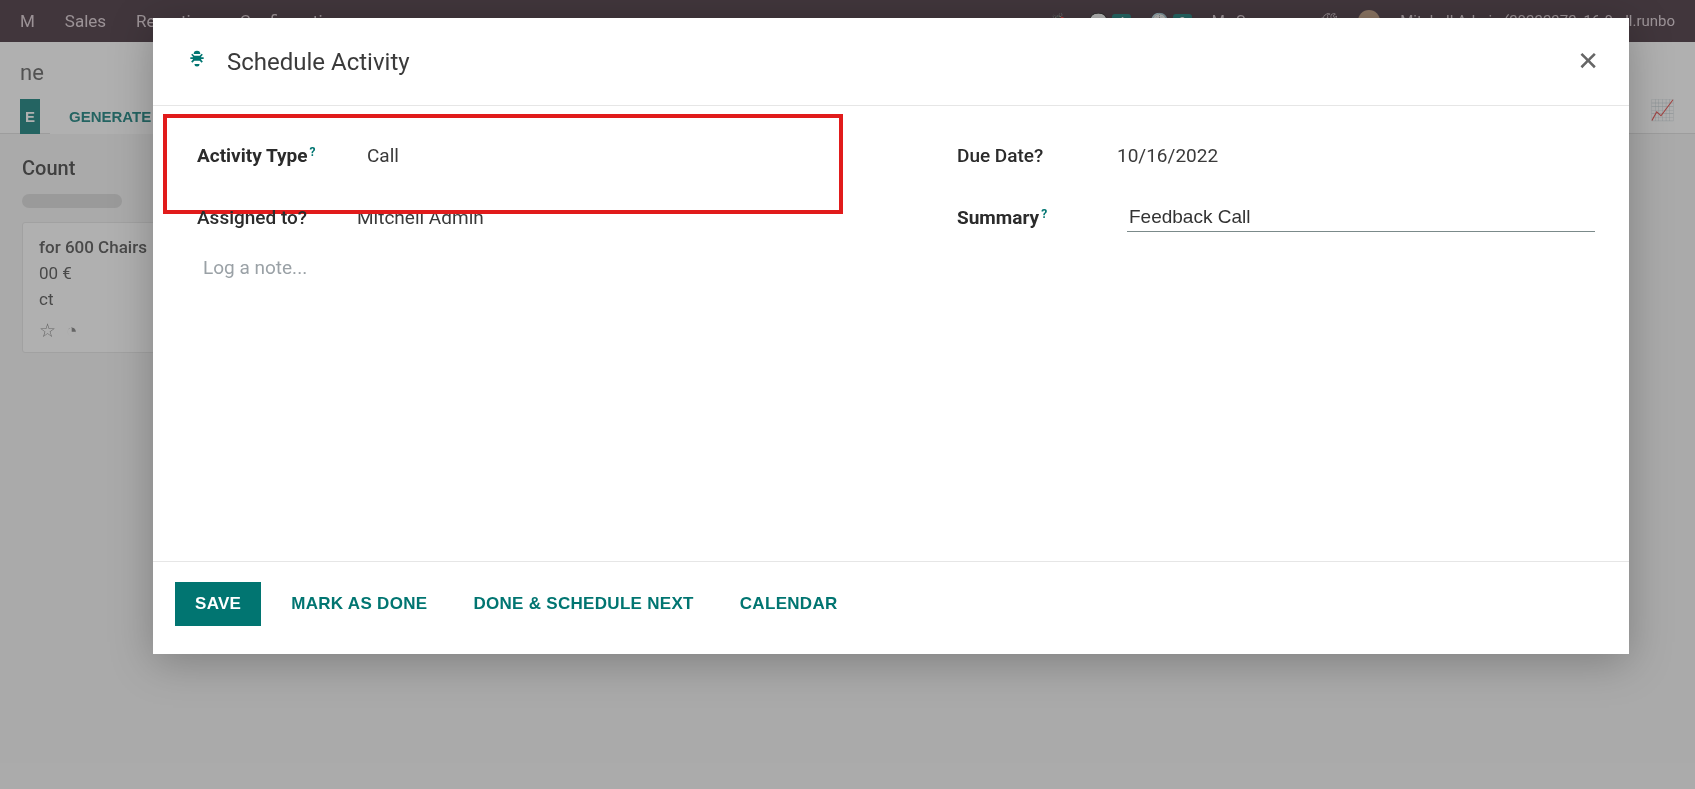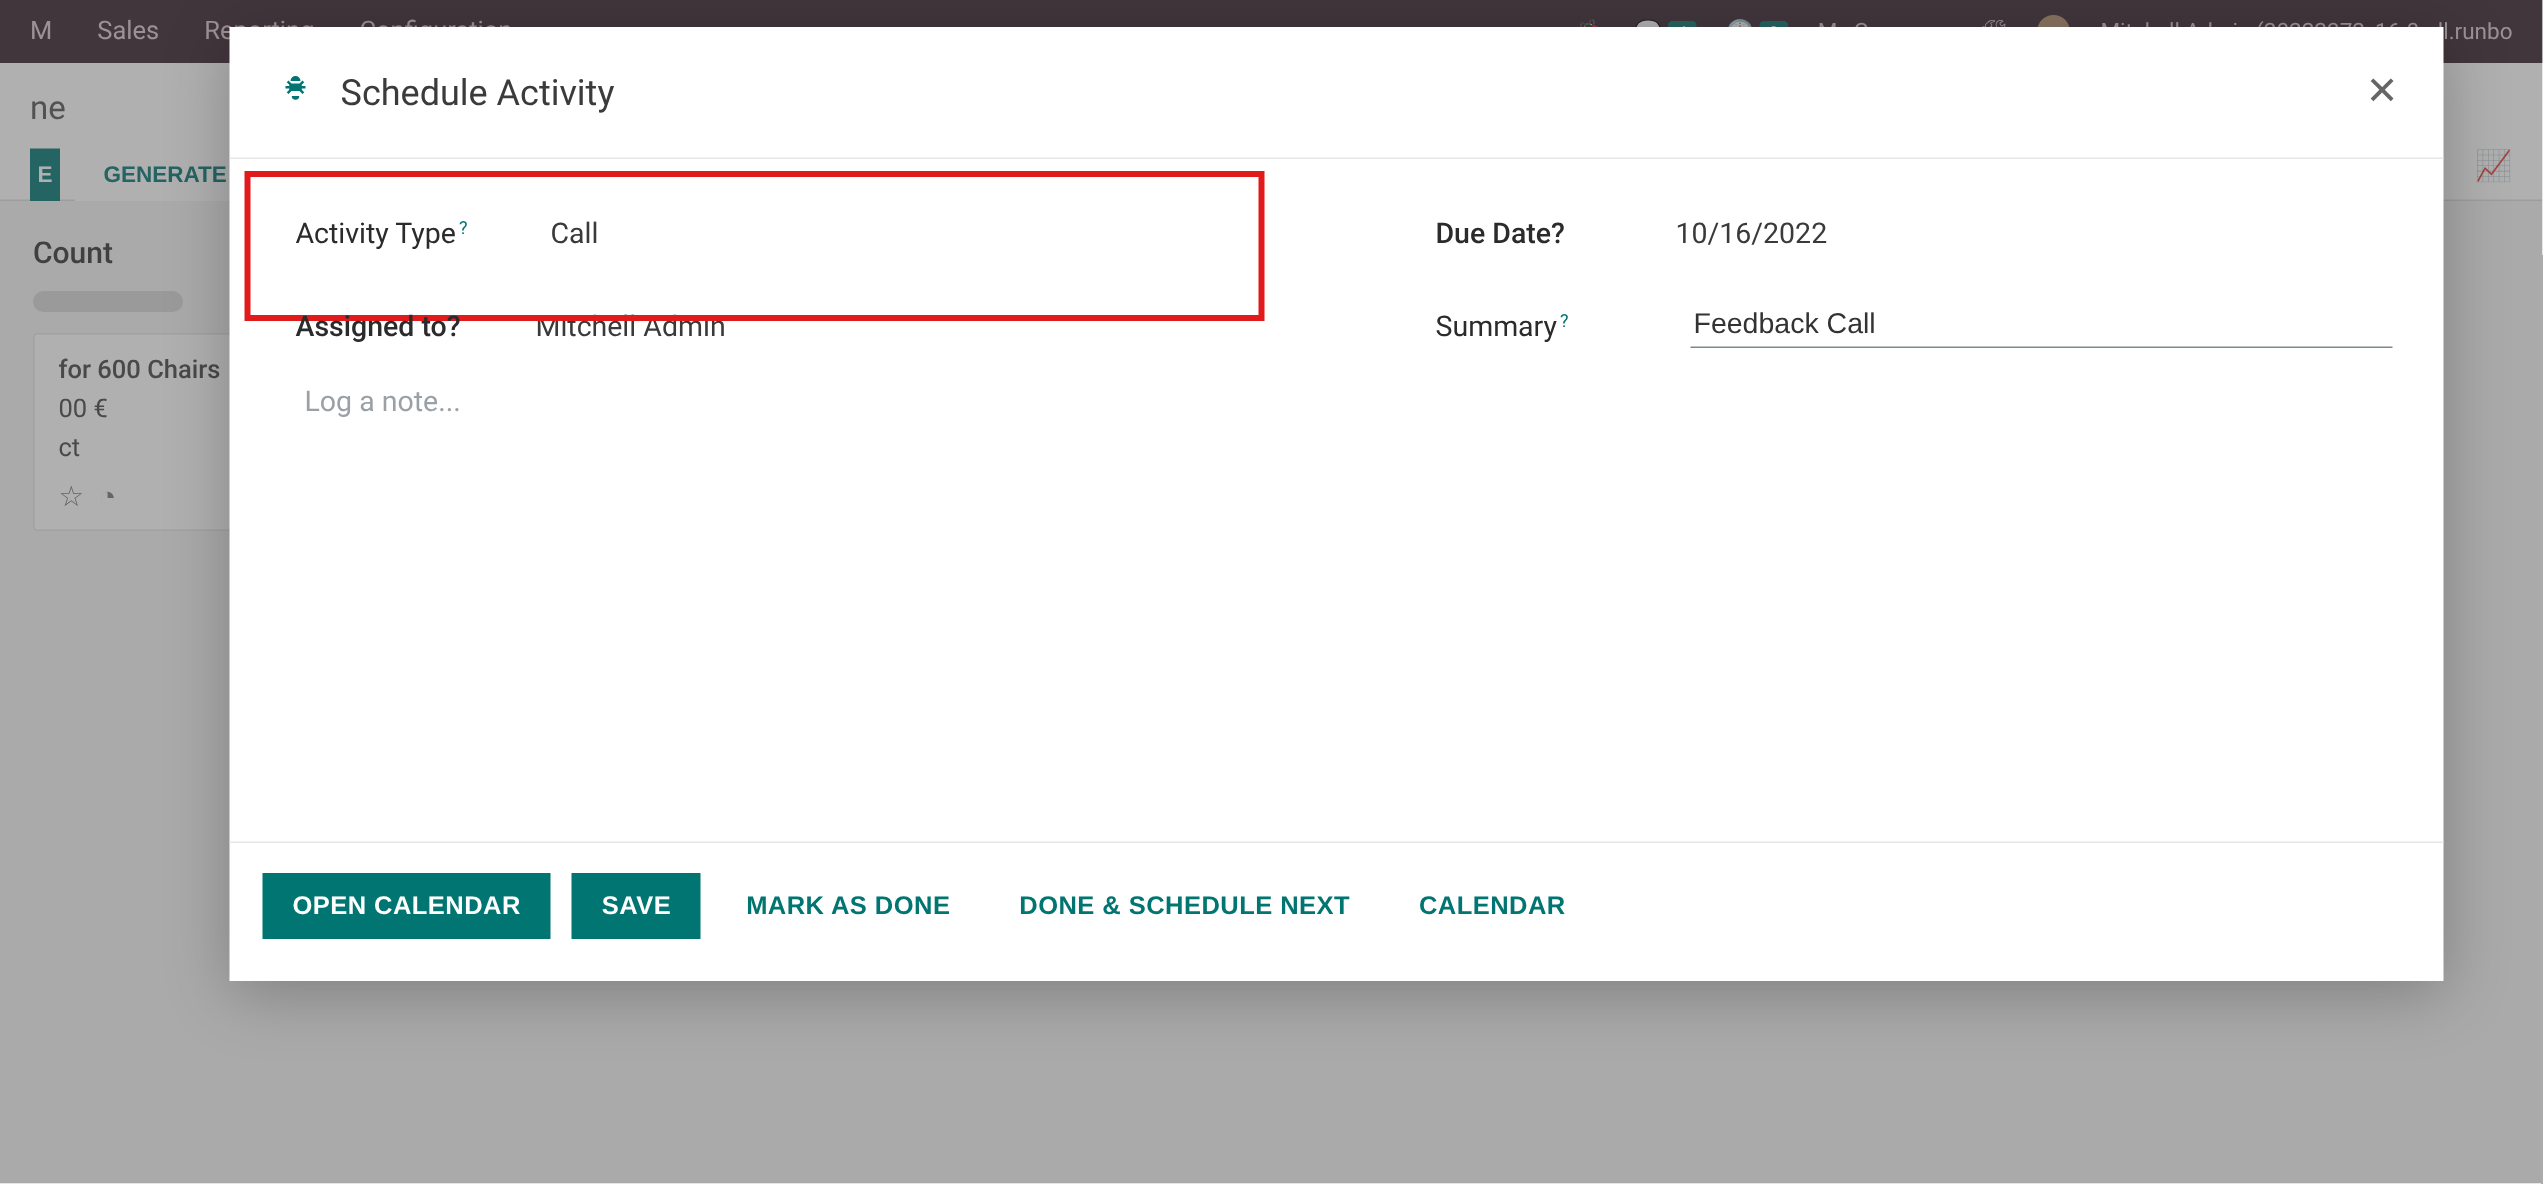--- a/index.html
+++ b/index.html
@@ -102,21 +102,21 @@
   }
   .form-grid {
     display:grid;
     grid-template-columns: 720px 1fr;
     column-gap:40px;
     row-gap:20px;
     font-size:19px;
     color:#2b2b2b;
   }
   .field-row { display:flex; align-items:center; min-height:42px;}
-  .field-label { width:170px; font-weight:400; position:relative;}
+  .field-label { width:170px; font-weight:700; position:relative;}
   .field-label .q {
     color:#017571; font-size:12px; position:relative; top:-6px; left:2px;
   }
   .field-label-r { width:160px; font-weight:500; position:relative;}
   .field-value-plain { color:#3a3a3a; }
   .field-input {
     flex:1; border:none; border-bottom:1px solid #7b8a8a;
     font-size:19px; padding:3px 2px; outline:none;
     color:#333; background:transparent;
     max-width:490px;
@@ -240,19 +240,18 @@
           <span>Summary</span><span class="q">?</span>
         </span>
         <input class="field-input" value="Feedback Call" style="">
       </div>
     </div>
 
     <div class="note-row">Log a note...</div>
   </div>
 
   <div class="modal-footer">
-    <button class="btn-primary">OPEN CALENDAR</button>
     <button class="btn-primary">SAVE</button>
     <button class="btn-link">MARK AS DONE</button>
     <button class="btn-link">DONE &amp; SCHEDULE NEXT</button>
     <button class="btn-link">CALENDAR</button>
   </div>
 </div>
 
 </body></html>

